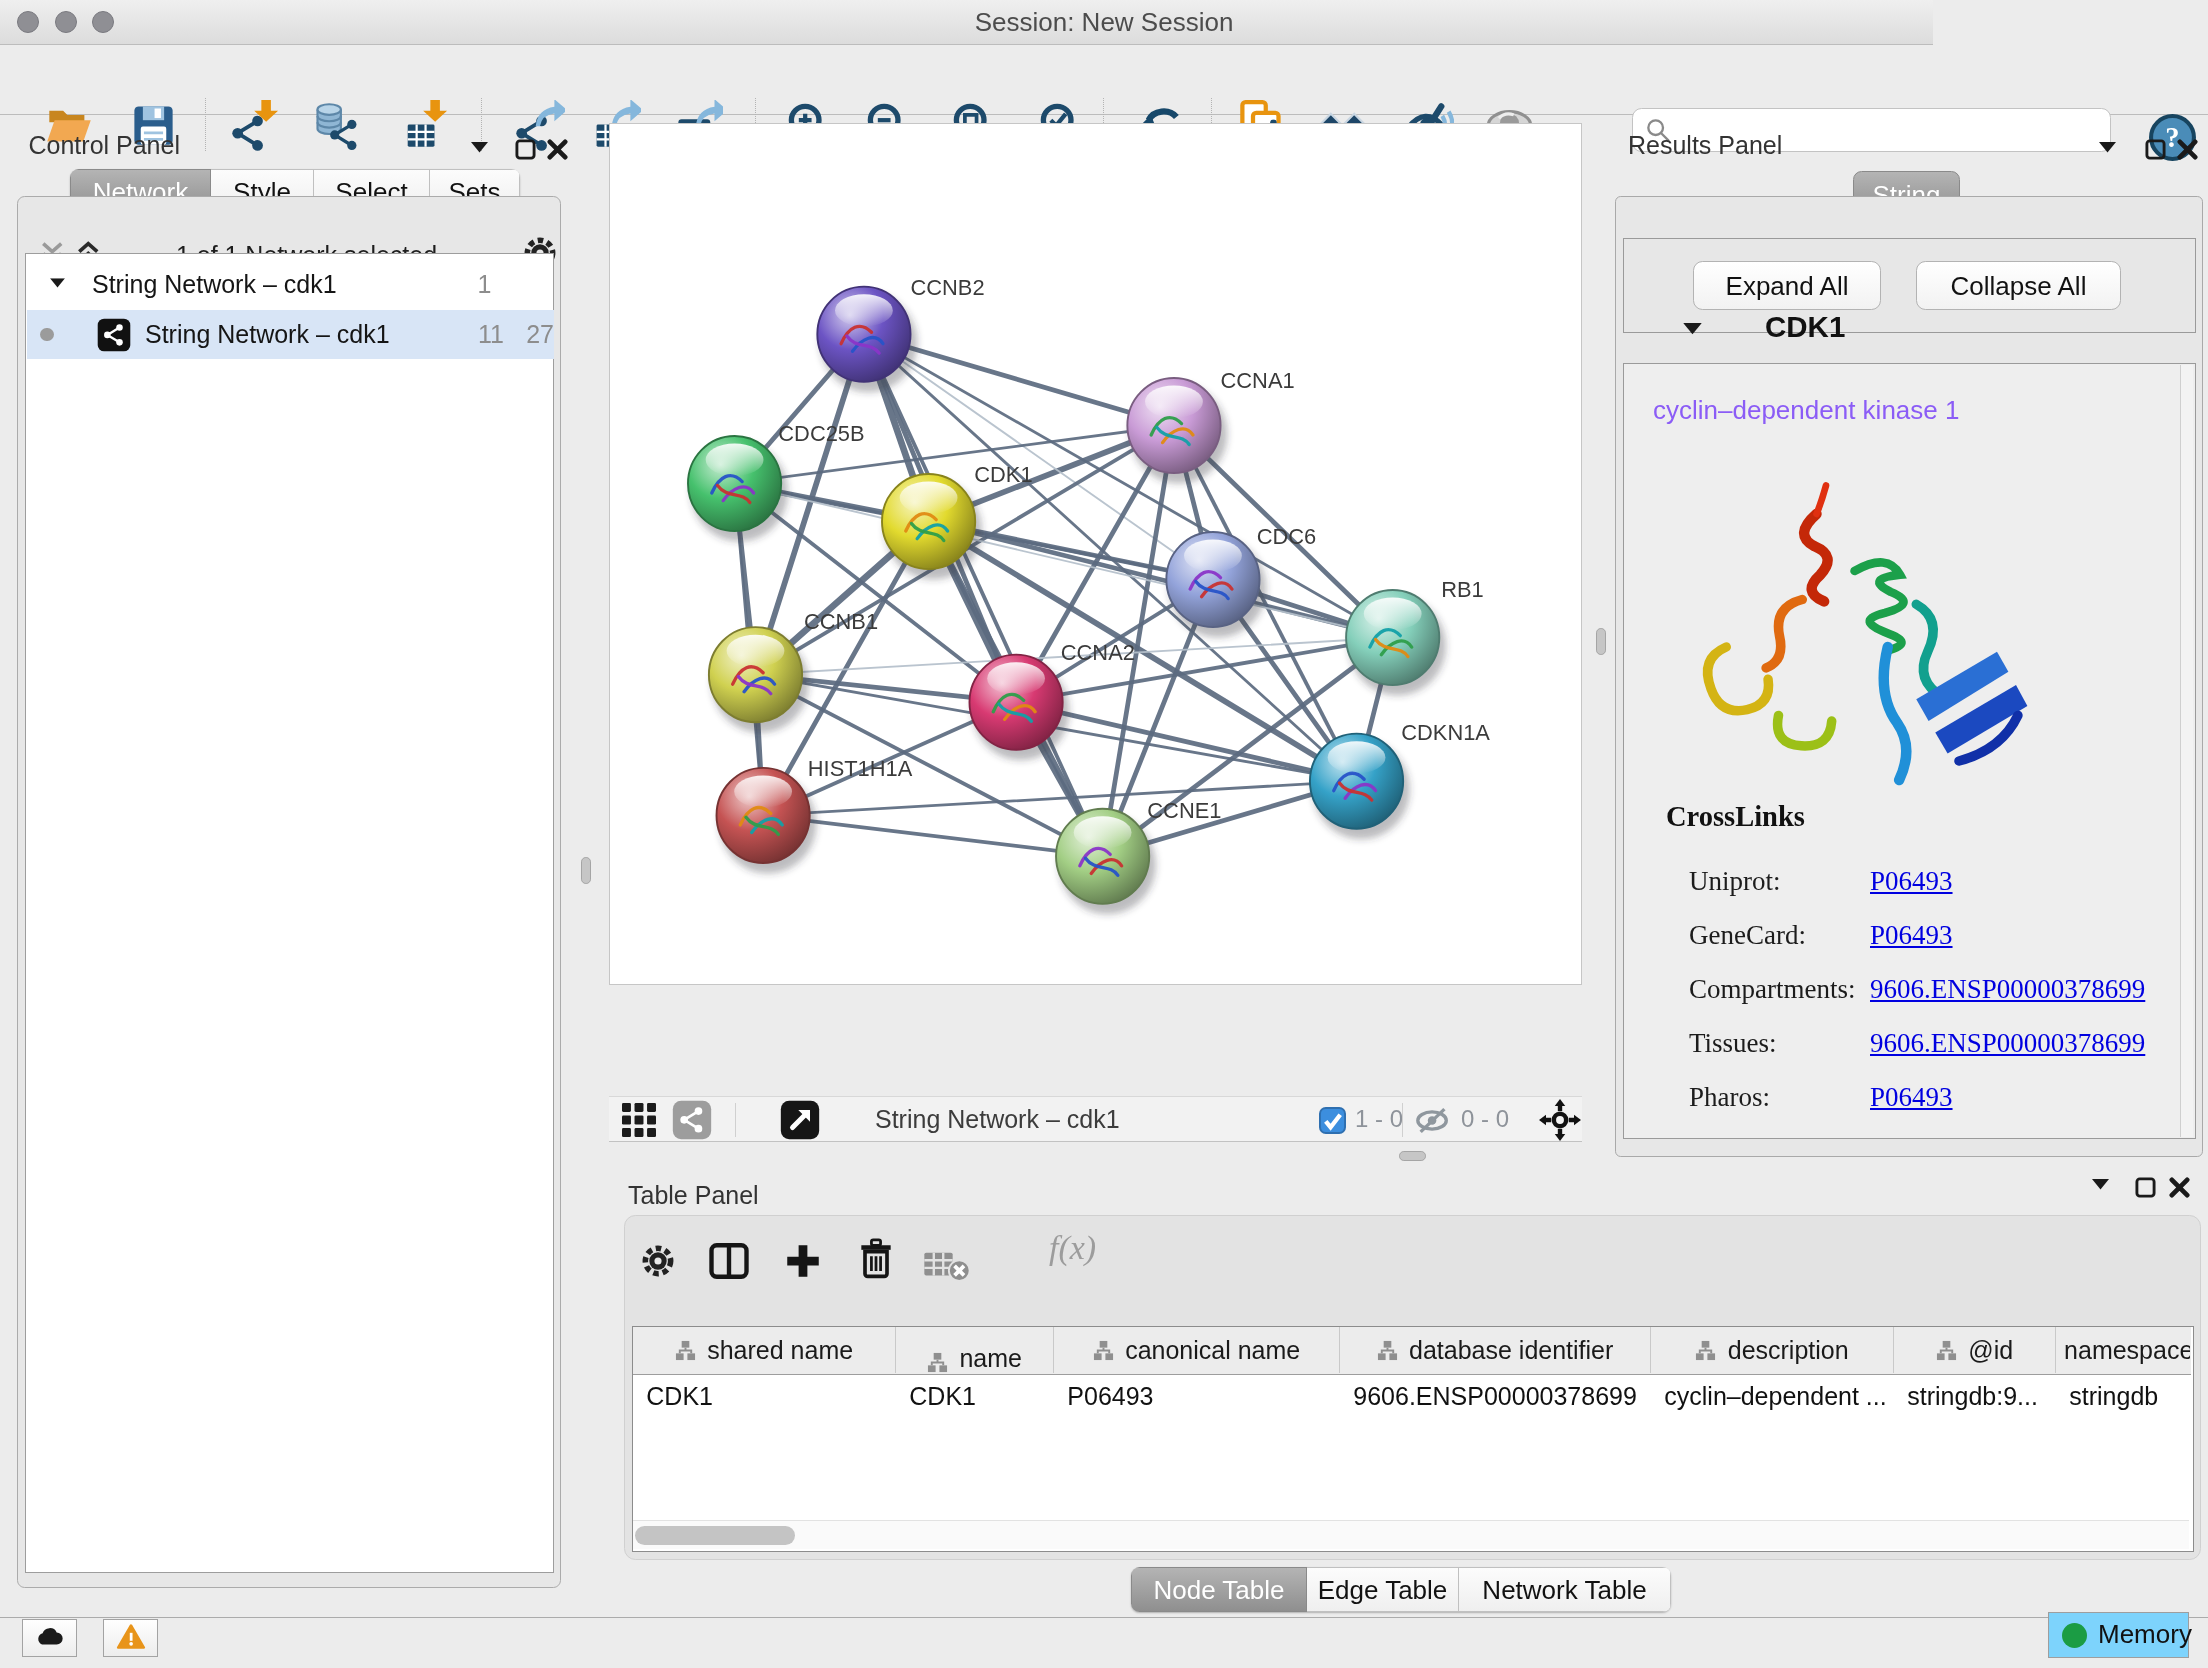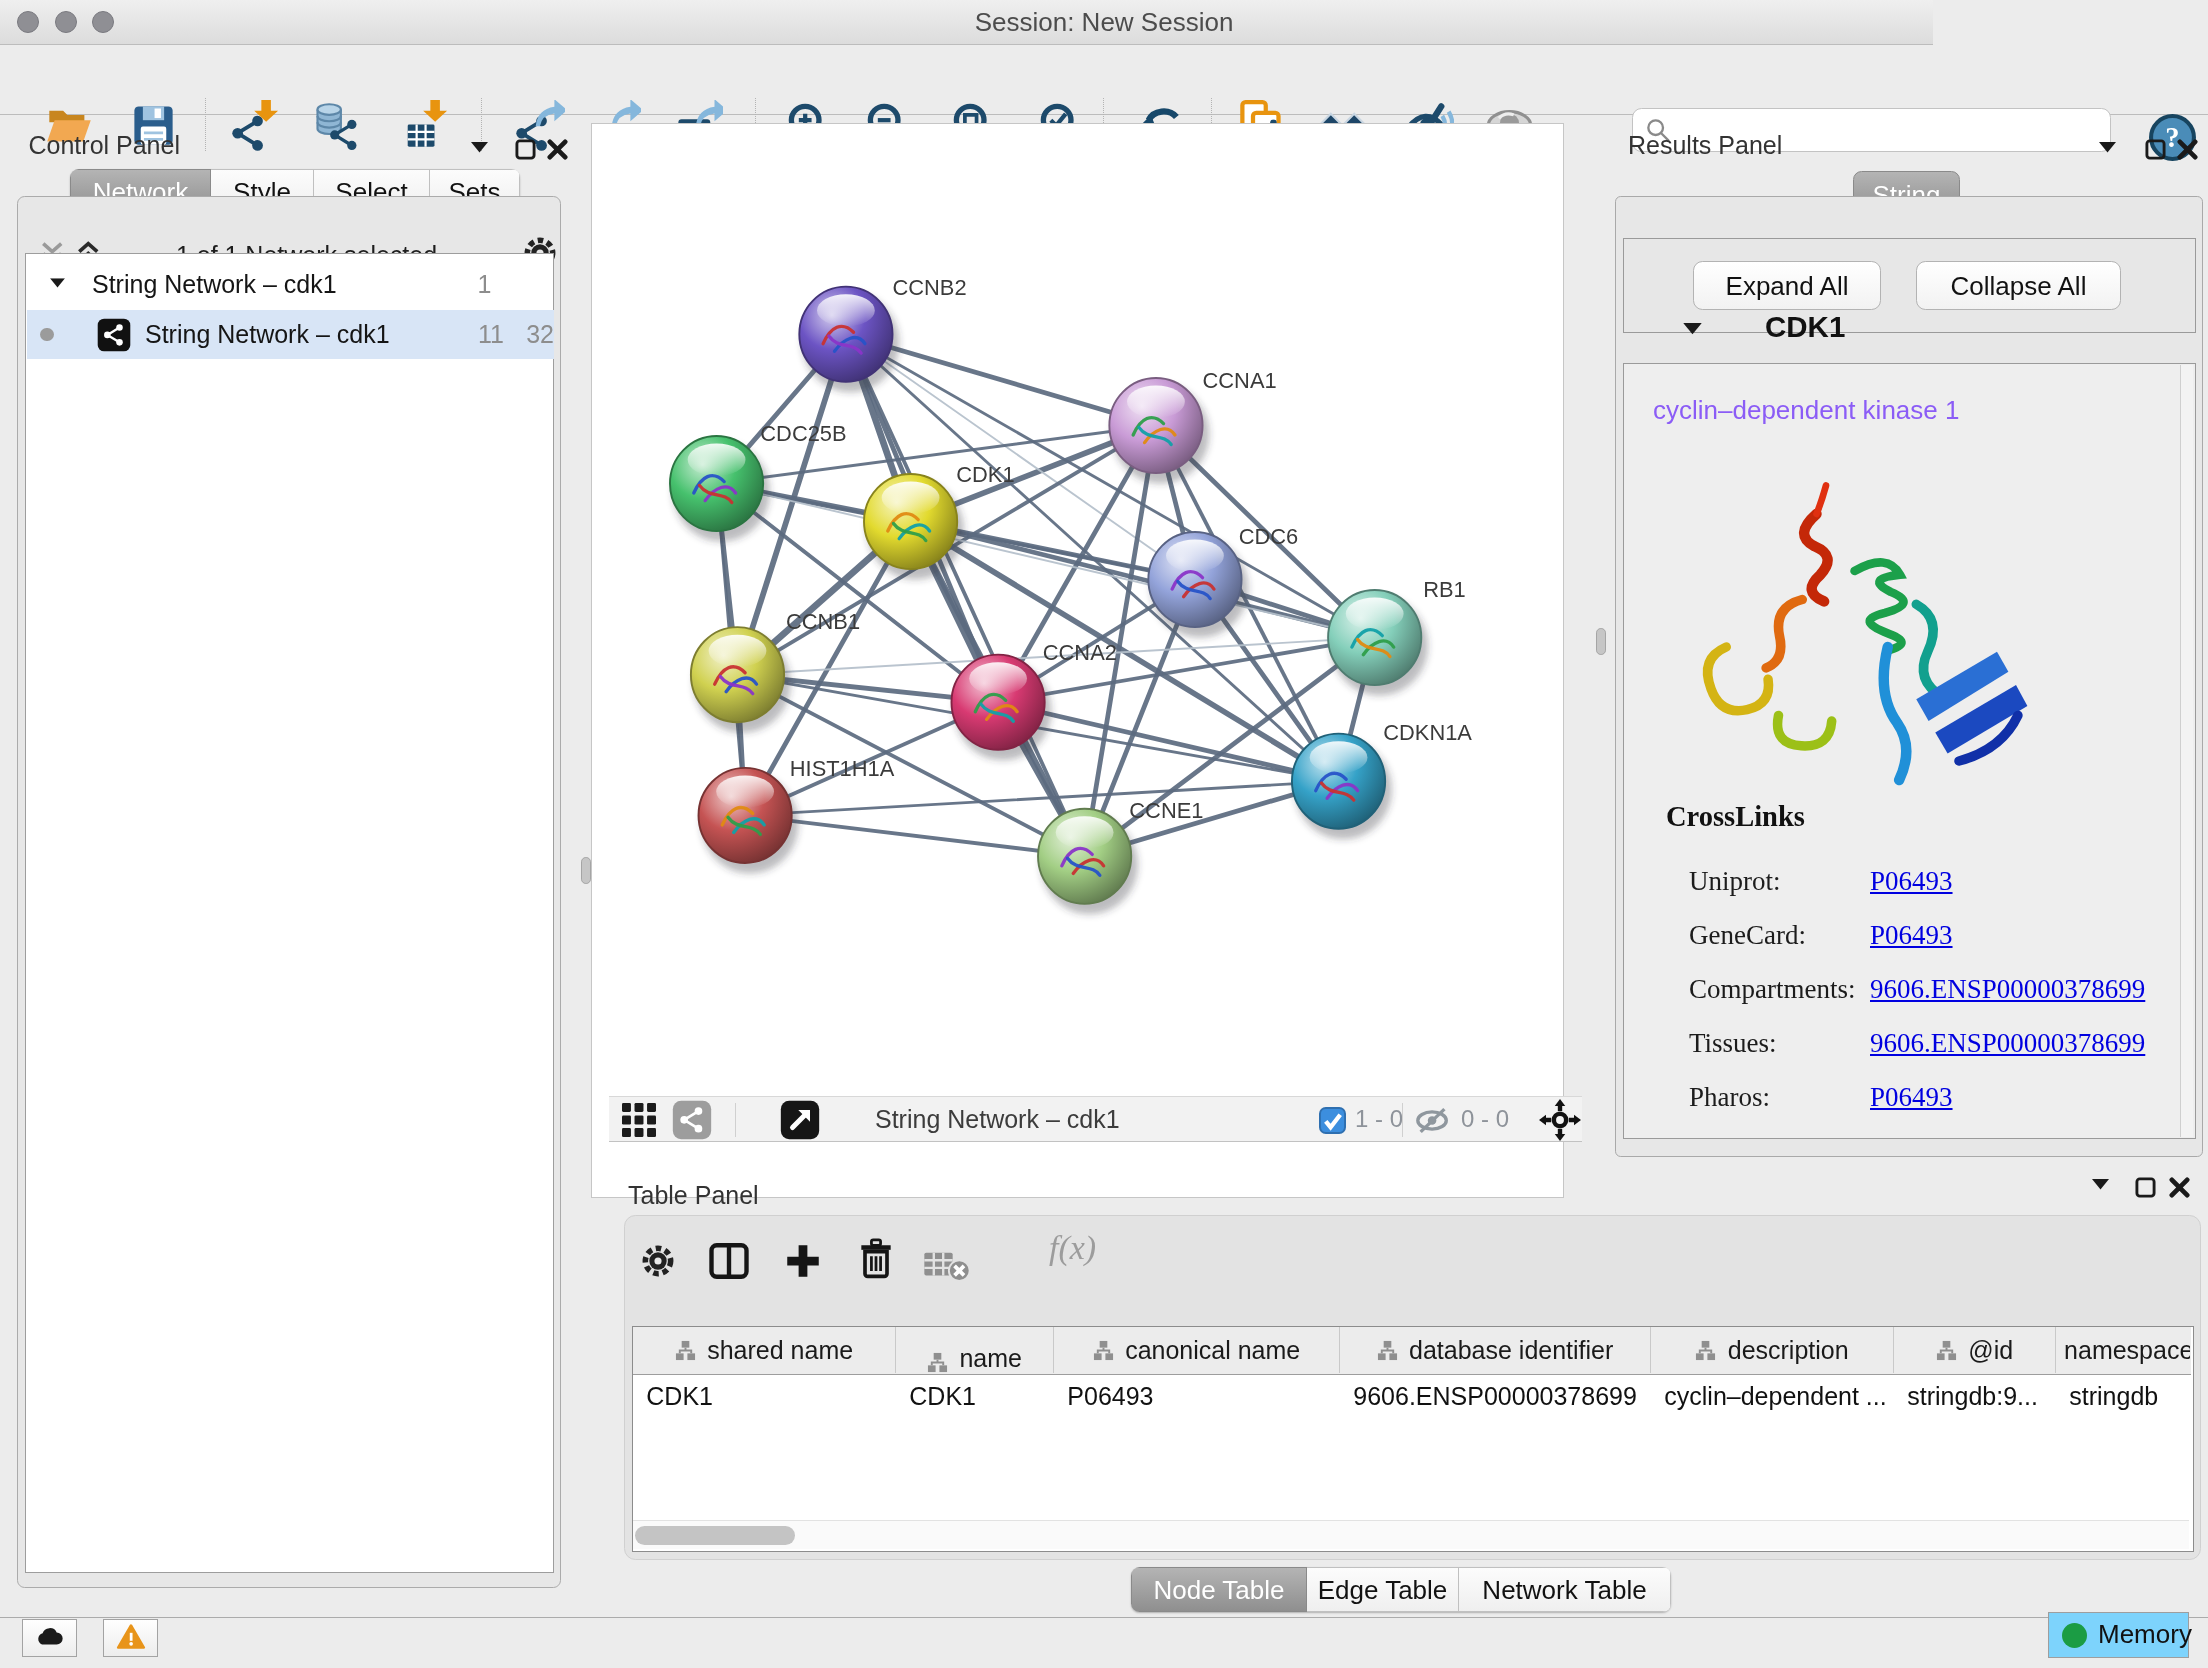--- a/index.html
+++ b/index.html
@@ -48,21 +48,21 @@
   #tree-row2-label{position:absolute;left:118px;top:0;height:49px;line-height:49px;font-size:25px;color:#151515;}
   #tree-nodes{position:absolute;left:445px;top:0;width:32px;height:49px;line-height:49px;text-align:right;font-size:25px;color:#8d8d8d;}
   #tree-edges{position:absolute;left:495px;top:0;width:32px;height:49px;line-height:49px;text-align:right;font-size:25px;color:#8d8d8d;}
 
   
   .vhandle{position:absolute;width:9.5px;height:27px;background:#c6c6c6;border:1px solid #a5a5a5;border-radius:4.8px;box-sizing:border-box;cursor:col-resize;}
   .hhandle{position:absolute;width:27px;height:9.5px;background:#c6c6c6;border:1px solid #a5a5a5;border-radius:4.8px;box-sizing:border-box;cursor:row-resize;}
   #split-left{left:581px;top:857px;} #split-right{left:1596px;top:628px;} #split-bottom{left:1399px;top:1151px;}
 
   
-  #net-canvas{left:591px;top:123px;width:973px;height:1075px;background:#fff;border:1px solid #c6c6c6;box-sizing:border-box;}
+  #net-canvas{left:609px;top:123px;width:973px;height:862px;background:#fff;border:1px solid #c6c6c6;box-sizing:border-box;}
   #net-bar{left:609px;top:1096px;width:973px;height:46px;background:#f2f2f2;border-top:1px solid #d8d8d8;border-bottom:1px solid #c2c2c2;box-sizing:border-box;}
   .nbi{position:absolute;cursor:pointer;}
   #nb-grid{left:13.3px;top:5.7px;width:34px;height:34px;}
   #nb-share{left:63px;top:2.9px;width:40px;height:40px;}
   .nbsep{position:absolute;top:5.7px;height:34px;border-left:1.9px solid #d0d0d0;}
   #nb-sep1{left:126px;} #nb-sep2{left:793px;}
   #nb-ext{left:171px;top:2.9px;width:40px;height:40px;}
   #nb-name{position:absolute;left:266px;top:0;height:44px;line-height:44px;font-size:25px;color:#3c3c3c;}
   #nb-check{left:710px;top:9.5px;width:27px;height:27px;}
   #nb-selcount{position:absolute;left:746px;top:0;height:44px;line-height:44px;font-size:24px;color:#8e939a;}
@@ -383,21 +383,21 @@
   <div id="tree-row2" class="abs">
     <div id="tree-dot"></div>
     <svg id="tree-neticon" viewBox="0 0 48 48">
         <rect x="1" y="1" width="46" height="46" rx="9" fill="#111"></rect>
         <g color="#fff" transform="translate(8,8) scale(0.66)">
           <use href="#sym-share"></use>
         </g>
       </svg>
     <div id="tree-row2-label">String Network – cdk1</div>
     <div id="tree-nodes">11</div>
-    <div id="tree-edges">32</div>
+    <div id="tree-edges">27</div>
   </div>
 
   <div id="split-left" class="vhandle"></div>
   <div id="split-right" class="vhandle"></div>
   <div id="split-bottom" class="hhandle"></div>
 
   <div id="net-canvas" class="abs">
     <svg id="net-svg" width="971" height="971" viewBox="0 0 1021 1021">
         <defs>
           <filter id="soft">

